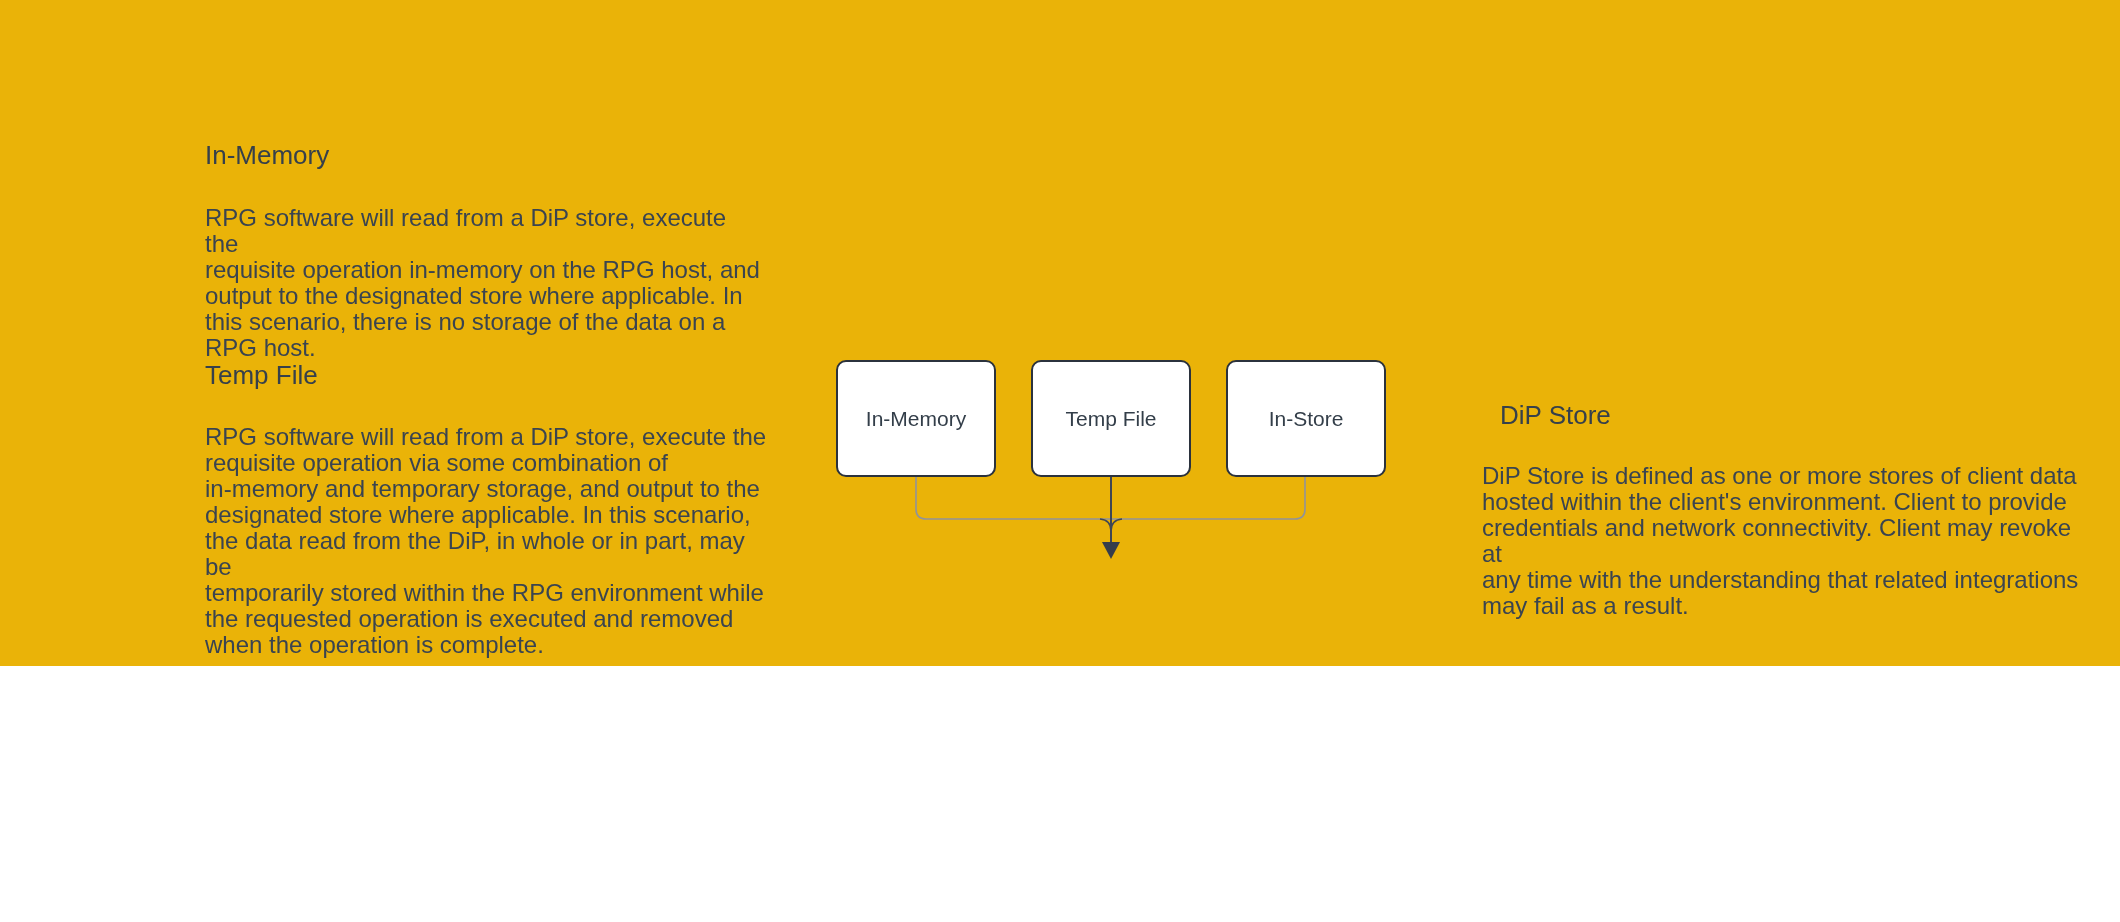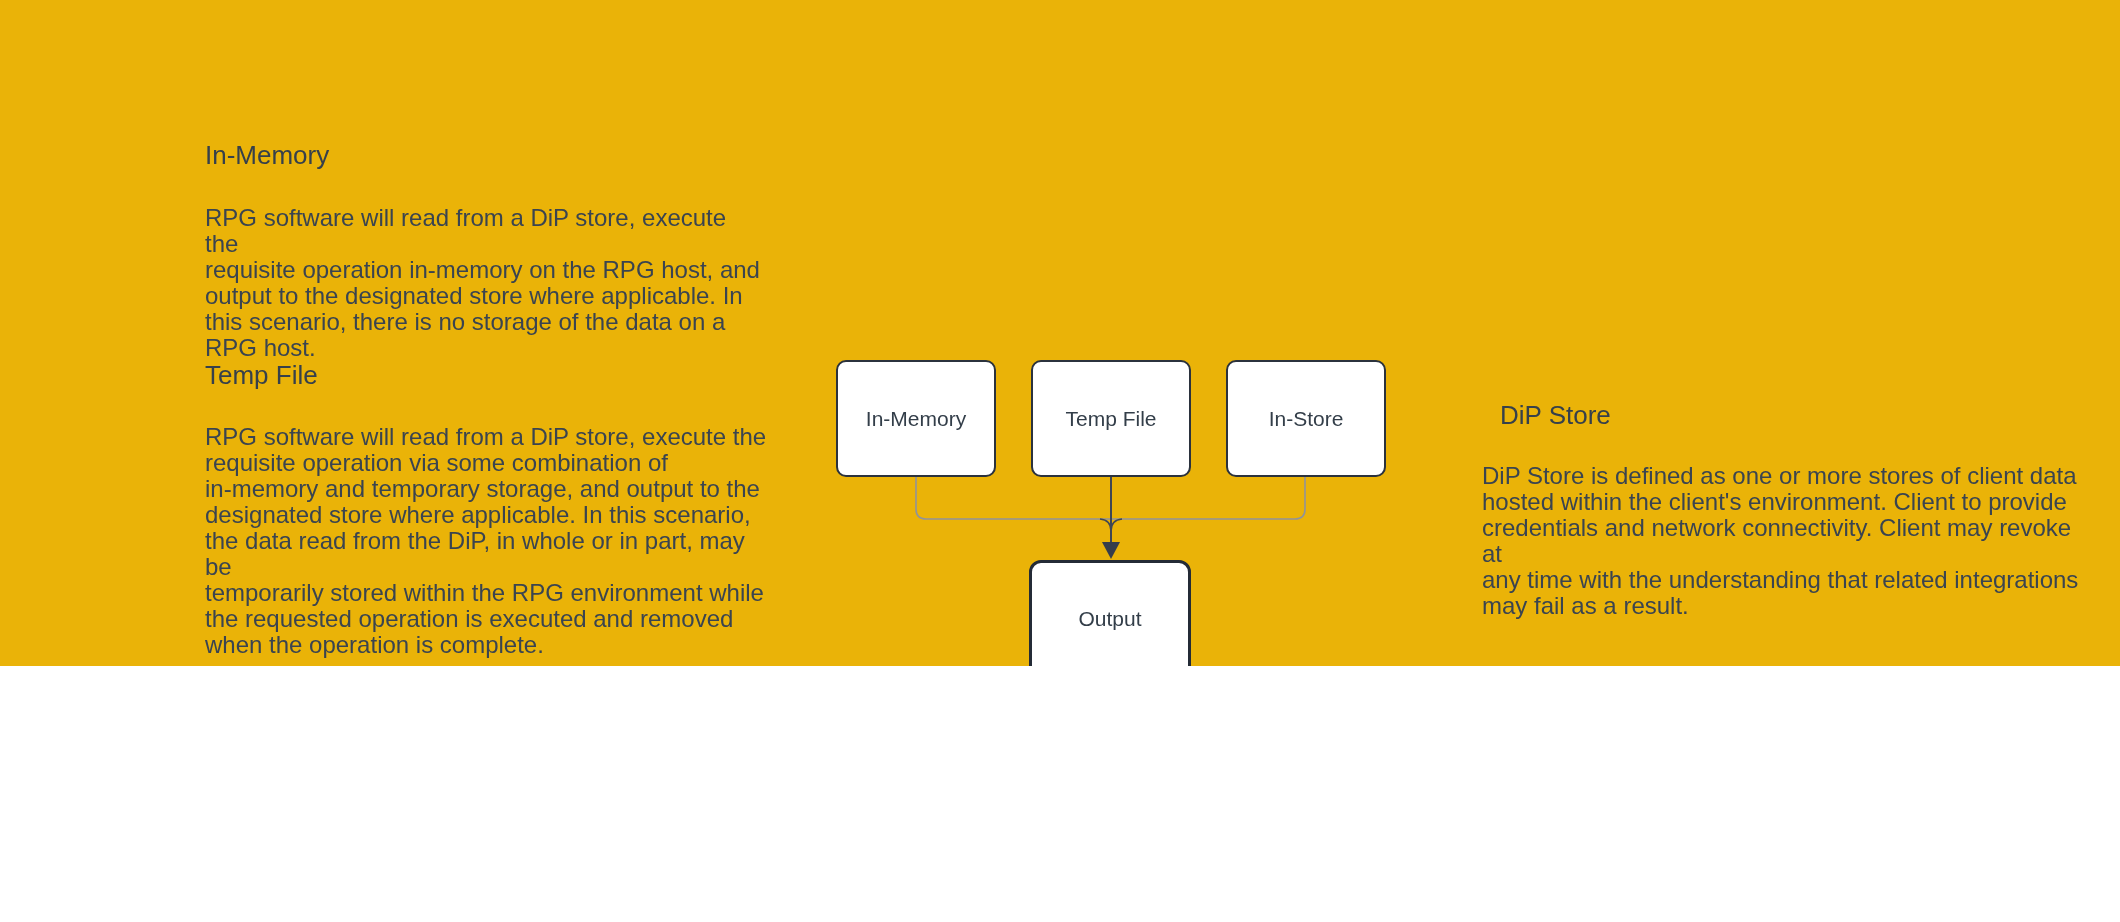--- a/index.html
+++ b/index.html
@@ -104,17 +104,14 @@
   </div>
 
   <div class="node" style="left:1031px; top:360px; width:160px; height:117px;">
     <span>Temp File</span>
   </div>
 
   <div class="node" style="left:1226px; top:360px; width:160px; height:117px;">
     <span>In-Store</span>
   </div>
 
-  <div class="node output" style="left:1029px; top:560px; width:162px; height:117px;">
-    <span>Output</span>
-  </div>
 
 </div>
 
 </body></html>

